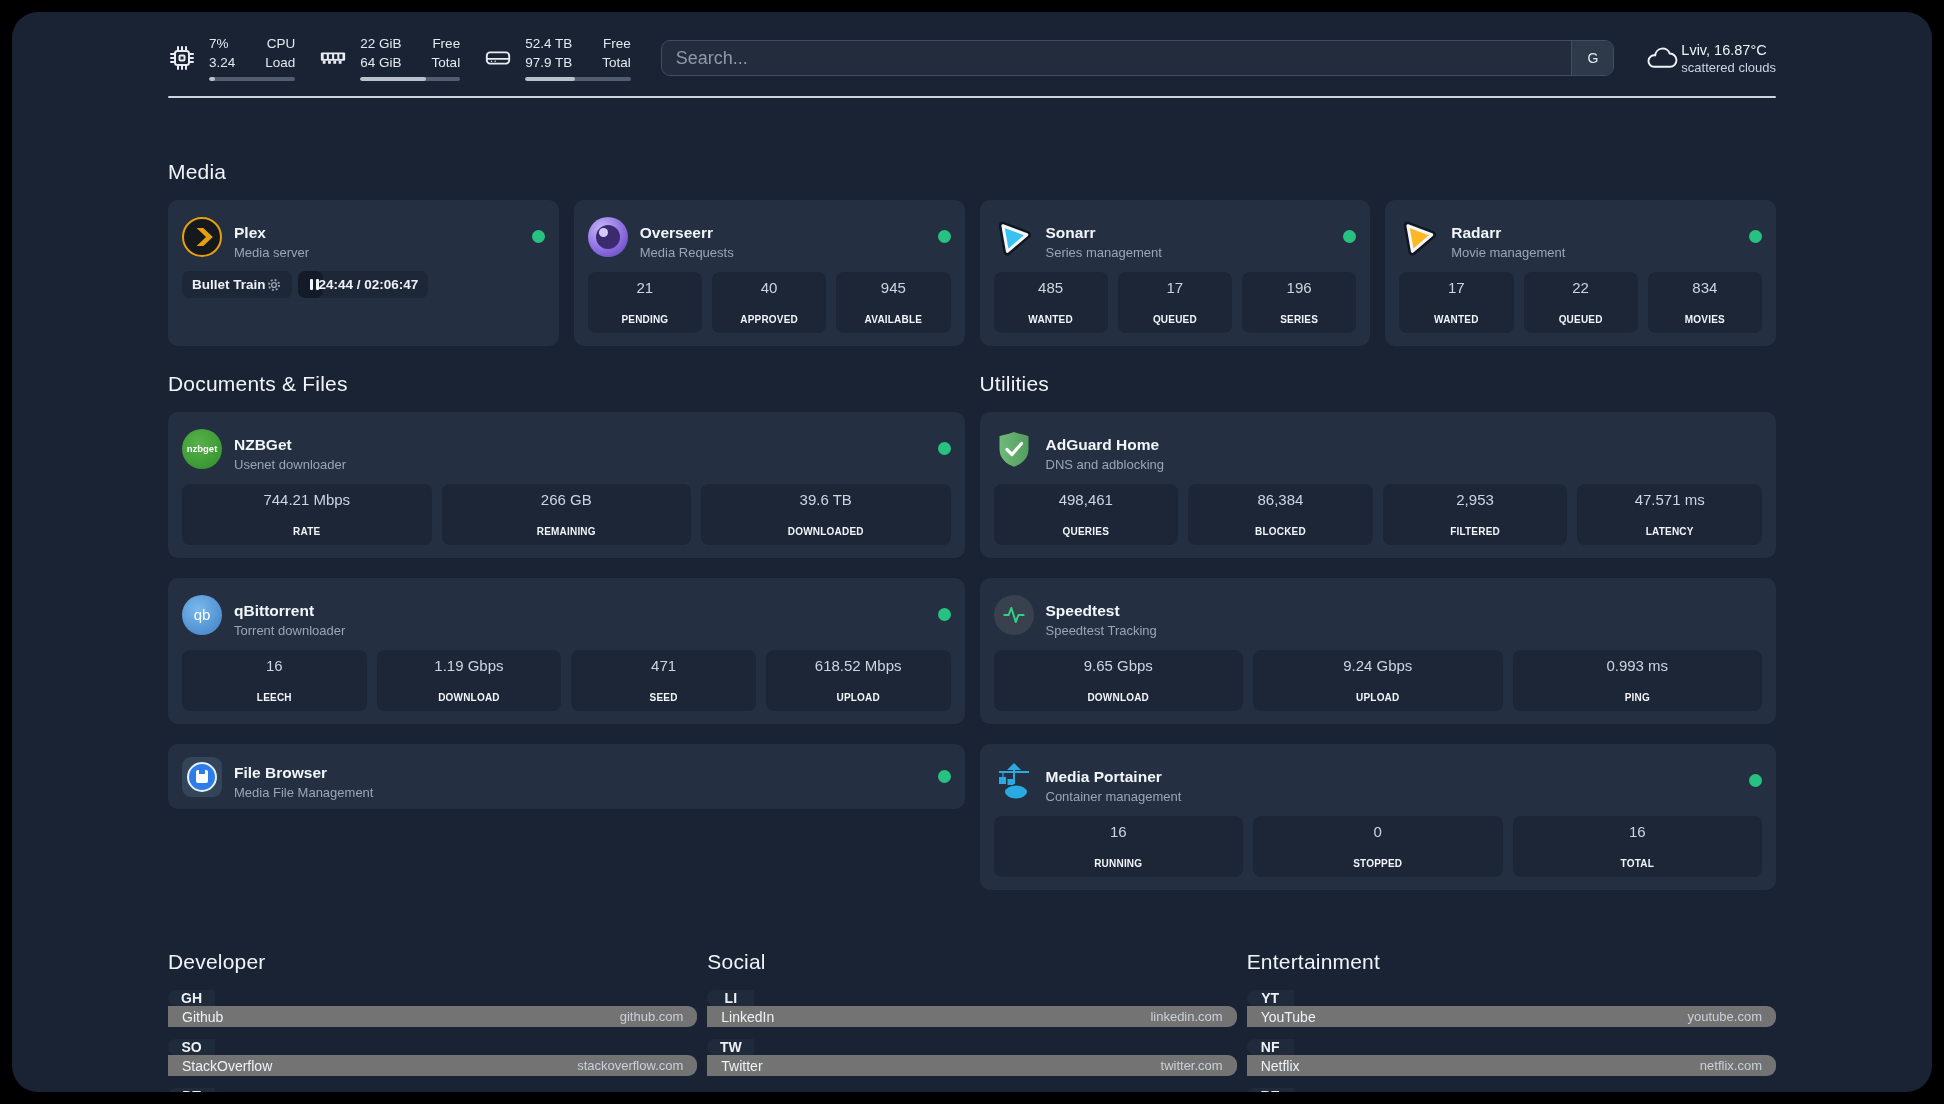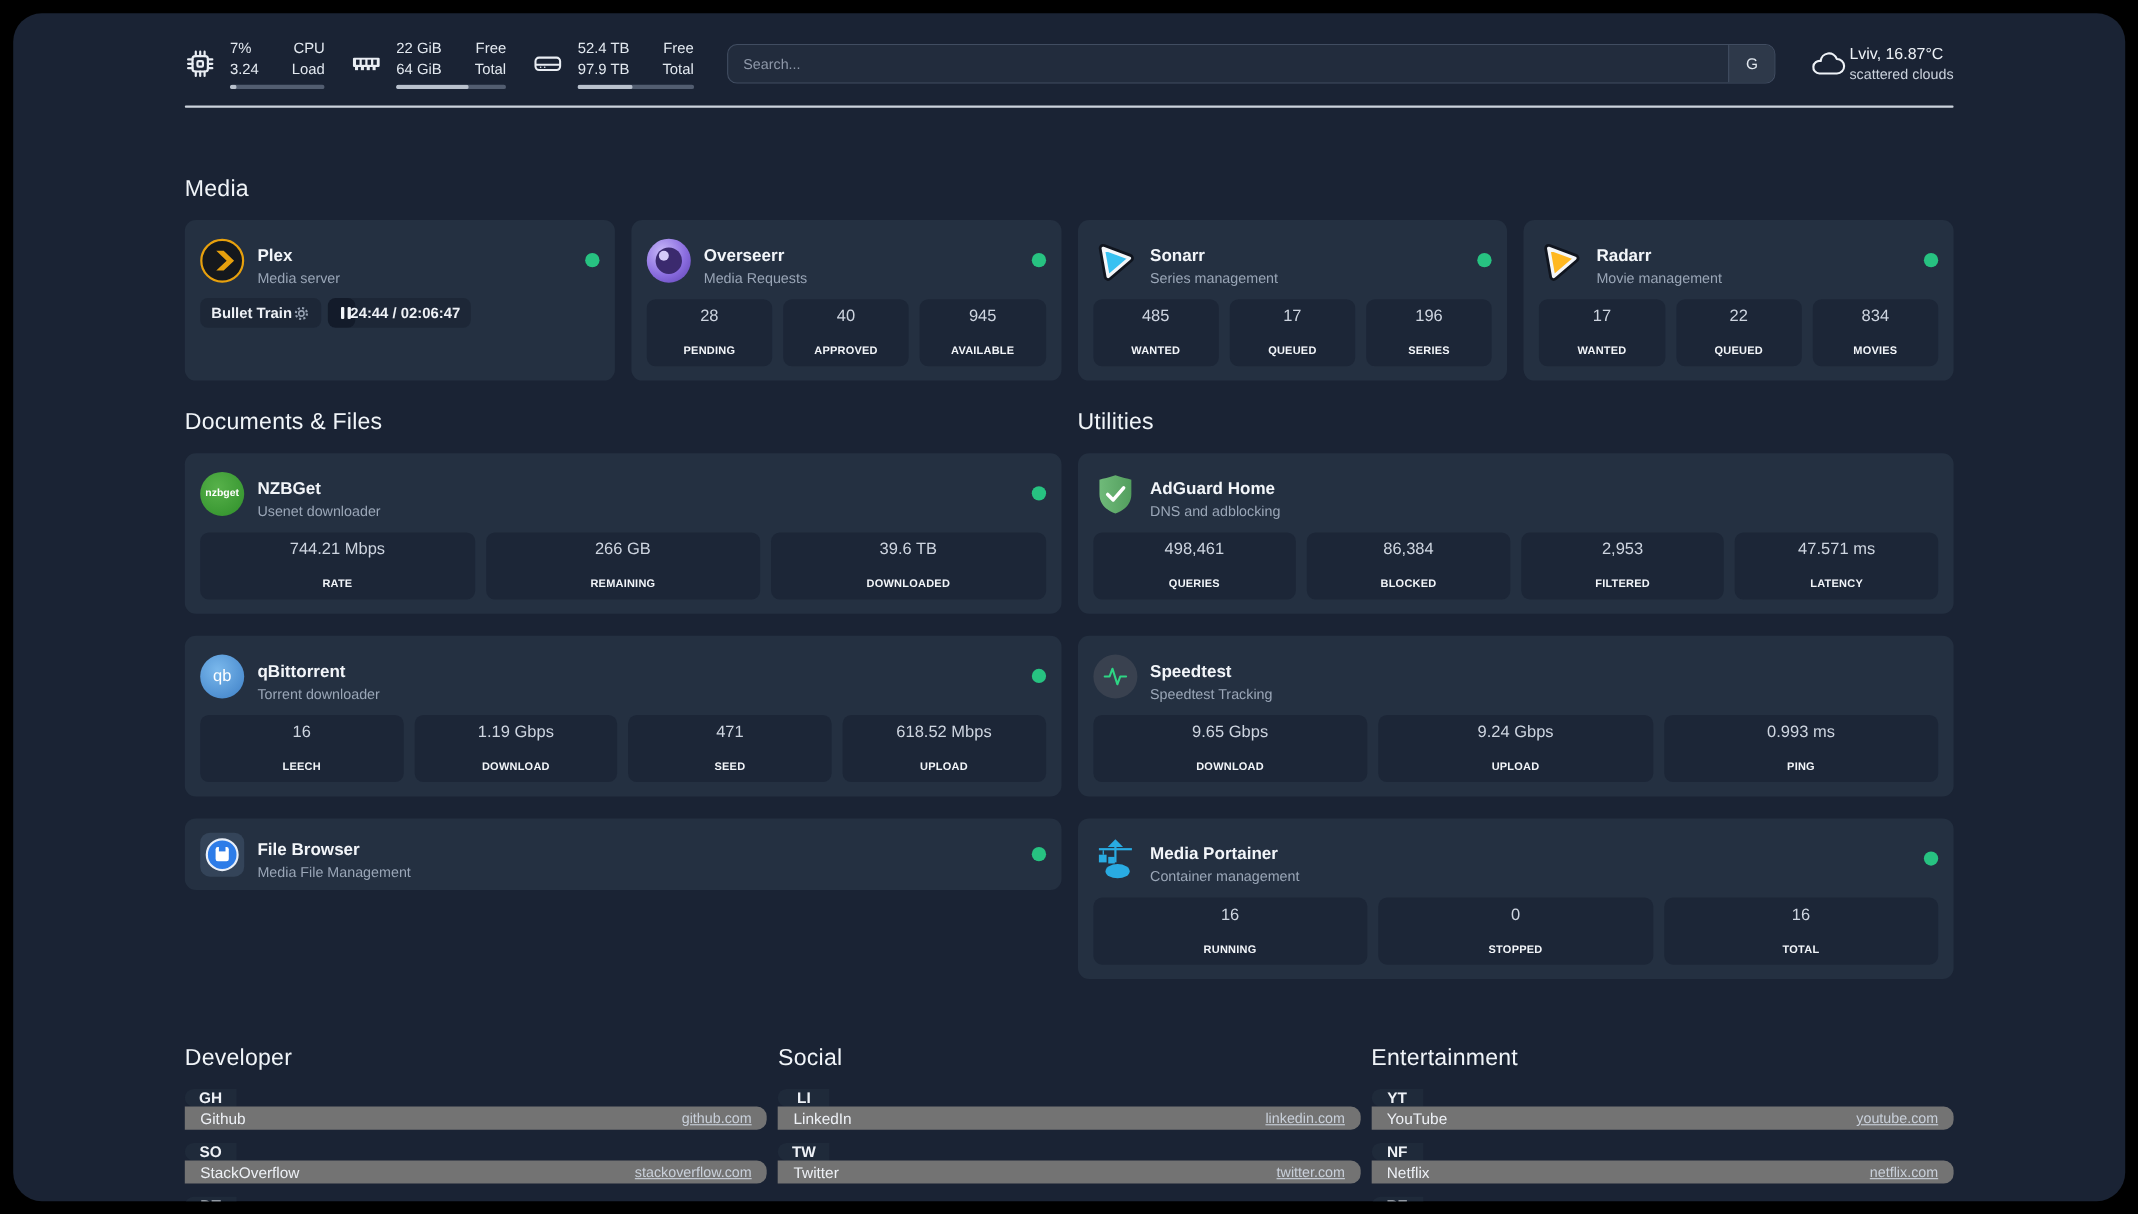--- a/index.html
+++ b/index.html
@@ -12,21 +12,21 @@
   .sys-widget { display:flex; align-items:center; gap:13px; }
   .sys-icon { width:28px; height:28px; color:#e9edf3; flex:none; }
   .sys-body { display:flex; flex-direction:column; }
   .sys-rows { display:flex; gap:30px; }
   .sys-col { display:flex; flex-direction:column; font-size:13.5px; line-height:1.35; color:#e3e9f0; }
   .sys-col.right { text-align:right; }
   .sys-bar { margin-top:5px; height:4px; border-radius:2px; background:#525d70; overflow:hidden; }
   .sys-bar-fill { height:100%; background:#b9c1cd; border-radius:2px; }
 
   .search-wrap { flex:1; height:36px; display:flex; align-items:center; background:#222c3d; border:1px solid #414d61; border-radius:9px; margin:0 6px; overflow:hidden; }
-  .search-input { flex:1; height:100%; background:transparent; border:none; outline:none; padding:0 14px; font-size:13px; color:#dfe5ed; font-family:inherit; }
+  .search-input { flex:1; height:100%; background:transparent; border:none; outline:none; padding:0 14px; font-size:18px; color:#dfe5ed; font-family:inherit; }
   .search-input::placeholder { color:#8e98a9; }
   .search-engine { width:42px; height:100%; flex:none; display:flex; align-items:center; justify-content:center; background:#2e394a; border-left:1px solid #414d61; color:#e3e9f0; font-size:14px; }
   .weather { display:flex; align-items:center; gap:1px; }
   .weather-icon { width:36px; height:30px; color:#eef2f7; }
   .weather-line1 { font-size:14.5px; color:#eef2f7; }
   .weather-line2 { font-size:13px; color:#ccd3de; margin-top:2px; }
 
   .divider { margin-top:14px; height:2px; background:#ccd3dc; border-radius:1px; }
 
   
@@ -62,21 +62,21 @@
   .col-stack { margin-top:16px; display:flex; flex-direction:column; gap:20px; }
   .card.compact { padding:9px 14px; }
 
   
   .bookmarks { margin-top:60px; display:grid; grid-template-columns:1fr 1fr 1fr; gap:10px; padding-bottom:44px; }
   .bm-list { margin-top:16px; display:flex; flex-direction:column; gap:12px; }
   .bm-row { display:flex; height:37px; cursor:pointer;flex-direction:column; }
   .bm-abbr { width:47px; flex:none; background:#1f2a3a; border-radius:9px 0 0 9px; display:flex; align-items:center; justify-content:center; font-size:14px; font-weight:600; color:#eef1f6; }
   .bm-main { flex:1; background:#737373; border-radius:0 9px 9px 0; display:flex; align-items:center; padding:0 14px; }
   .bm-name { font-size:14px; color:#eef1f6; }
-  .bm-url { margin-left:auto; font-size:13px; color:#c9d0da;text-decoration:underline; }
+  .bm-url { margin-left:auto; font-size:13px; color:#c9d0da; }
 
   
   .icon-circle { width:40px; height:40px; border-radius:50%; display:flex; align-items:center; justify-content:center; }
   .plex-icon { background:#15181d; border:2px solid #e7a00d; }
   .overseerr-icon { background:radial-gradient(circle at 35% 30%, #c7b8f8, #8b6ee0 55%, #5d3fb2); }
   .overseerr-inner { width:24px; height:24px; border-radius:50%; background:#3b2a6e; position:relative; }
   .overseerr-inner::after { content:""; position:absolute; left:3px; top:3px; width:9px; height:9px; border-radius:50%; background:#d5cbf9; }
   .nzbget-icon { background:radial-gradient(circle at 40% 35%, #57b14a, #2f8f2a); }
   .nzbget-text { font-size:9.5px; font-weight:700; color:#fff; }
   .qb-icon { background:radial-gradient(circle at 40% 35%, #7ab8ec, #3d7fc6); }
@@ -231,21 +231,21 @@
                 <div class="overseerr-inner"></div>
               </div>
           <div class="app-titles">
             <div class="app-title">Overseerr</div>
             <div class="app-subtitle">Media Requests</div>
           </div>
           <span class="status-dot"></span>
         </div>
         <div class="stats-row">
           <div class="stat-box">
-                <div class="stat-value">28</div>
+                <div class="stat-value">21</div>
                 <div class="stat-label">PENDING</div>
               </div>
           <div class="stat-box">
                 <div class="stat-value">40</div>
                 <div class="stat-label">APPROVED</div>
               </div>
           <div class="stat-box">
                 <div class="stat-value">945</div>
                 <div class="stat-label">AVAILABLE</div>
               </div>

